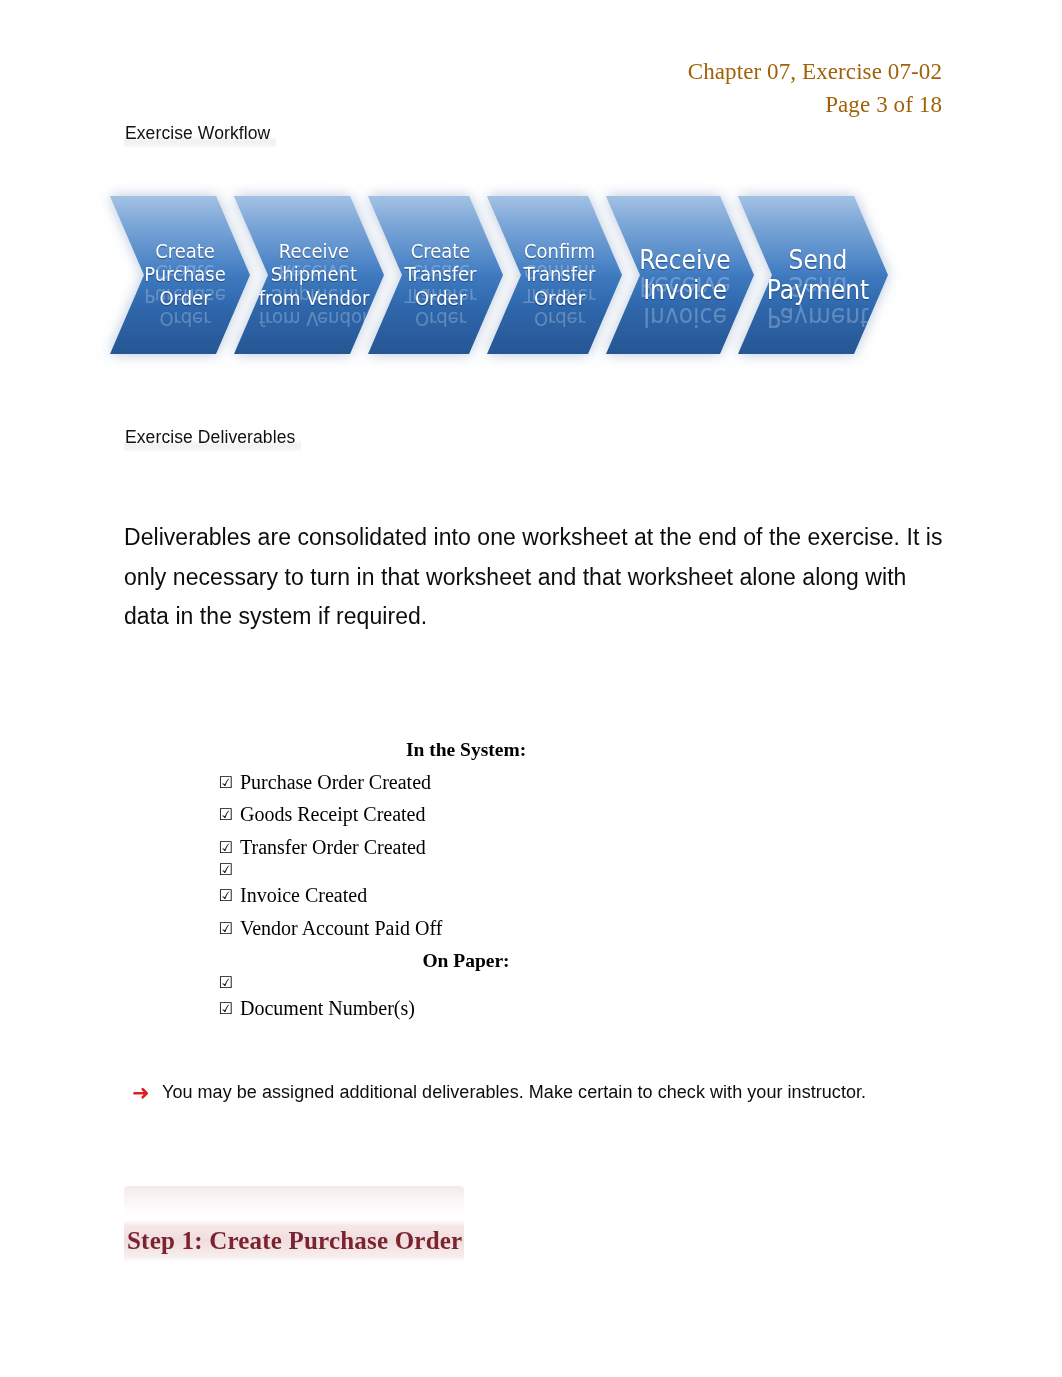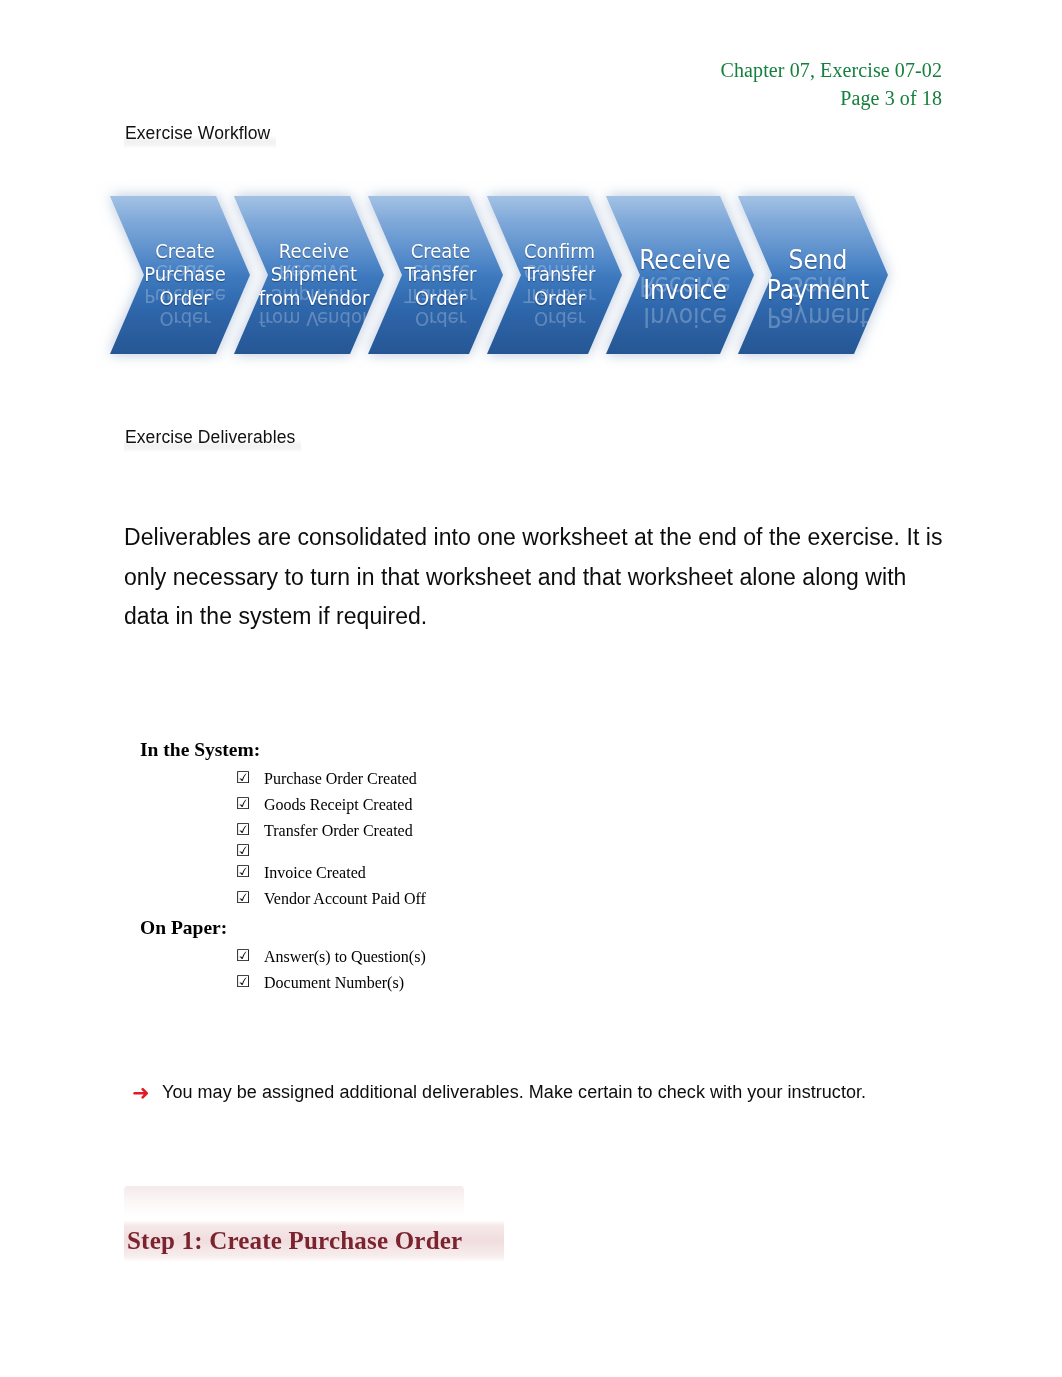--- a/index.html
+++ b/index.html
@@ -23,23 +23,23 @@
     background: #ffffff;
   }
 
   
   .doc-header {
     position: absolute;
     top: 56px;
     right: 120px;
     text-align: right;
     font-family: "Liberation Serif", serif;
-    font-size: 20px;
+    font-size: 23px;
     line-height: 1.42;
-    color: #15803d;
+    color: #a16207;
     letter-spacing: 0.1px;
   }
   .doc-header div { white-space: nowrap; }
 
   
   .section-heading {
     position: absolute;
     left: 124px;
     font-size: 17.5px;
     color: #111;
@@ -141,24 +141,25 @@
     line-height: 1.72;
     color: #0d0d0d;
     letter-spacing: 0.05px;
   }
   #para-deliverables { top: 518px; width: 822px; }
   #para-forthis { top: 640px; width: 700px; }
 
   
   .list-block {
     position: absolute;
-    left: 140px;
+    left: 116px;
     top: 734px;
     width: 700px;
     font-family: "Liberation Serif", serif;
+    text-align: center;
   }
   .group-title {
     font-size: 19.5px;
     font-weight: bold;
     color: #000;
     line-height: 1.62;
     margin: 0;
   }
   .chk-row {
     display: flex;
@@ -171,21 +172,21 @@
     font-size: 16px;
     color: #000;
     width: 28px;
     flex: 0 0 28px;
     line-height: 1;
     position: relative;
     top: -1px;
   }
   .chk-text {
     font-family: "Liberation Serif", serif;
-    font-size: 16px;
+    font-size: 20px;
     color: #000;
   }
 
   
   .note-row {
     position: absolute;
     left: 132px;
     top: 1082px;
     display: flex;
     align-items: center;
@@ -225,21 +226,21 @@
        rgba(222,184,186,0.30) 0%,
        rgba(238,214,215,0.20) 45%,
        rgba(255,255,255,0.95) 90%,
        rgba(255,255,255,1) 100%);
     border-radius: 4px;
   }
   .step-band-text {
     position: absolute;
     left: 0;
     top: 34px;
-    width: 380px;
+    width: 340px;
     height: 42px;
     background: linear-gradient(to bottom,
        rgba(255,255,255,1) 0%,
        rgba(243,225,226,0.78) 14%,
        rgba(238,216,217,0.85) 50%,
        rgba(243,227,228,0.65) 86%,
        rgba(255,255,255,0) 100%);
     display: flex;
     align-items: center;
     border-radius: 3px;
@@ -341,21 +342,20 @@
         <span class="chk-box">☑</span>
         <span class="chk-text">Invoice Created</span>
       </div>
       <div class="chk-row">
         <span class="chk-box">☑</span>
         <span class="chk-text">Vendor Account Paid Off</span>
       </div>
       <div class="group-title">On Paper:</div>
       <div class="chk-row">
         <span class="chk-box">☑</span>
-        <span class="chk-text">Answer(s) to Question(s)</span>
       </div>
       <div class="chk-row">
         <span class="chk-box">☑</span>
         <span class="chk-text">Document Number(s)</span>
       </div>
     </div>
 
   <div class="note-row">
     <span class="note-arrow">➜</span>
     <span class="note-text">You may be assigned additional deliverables. Make certain to check with your instructor.</span>

